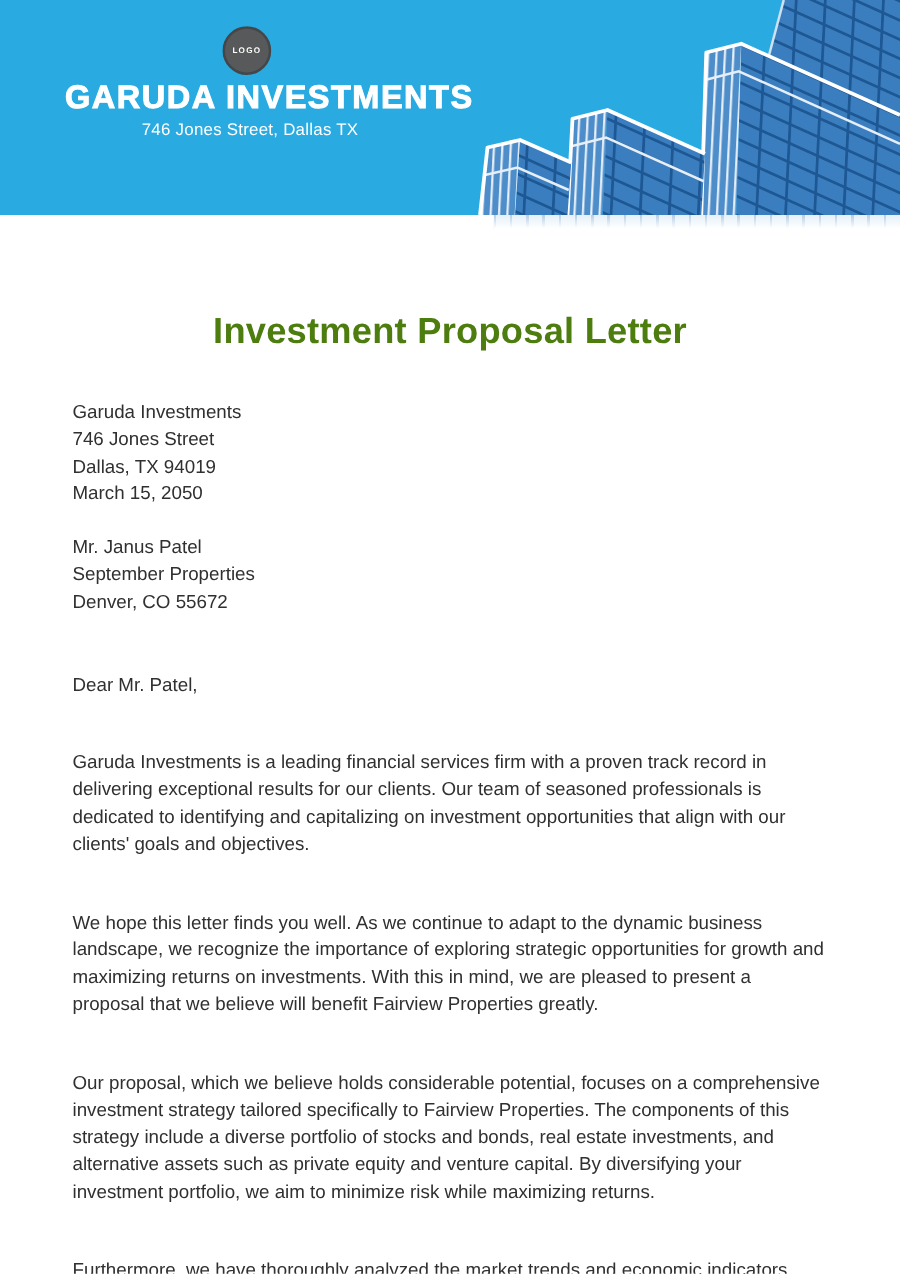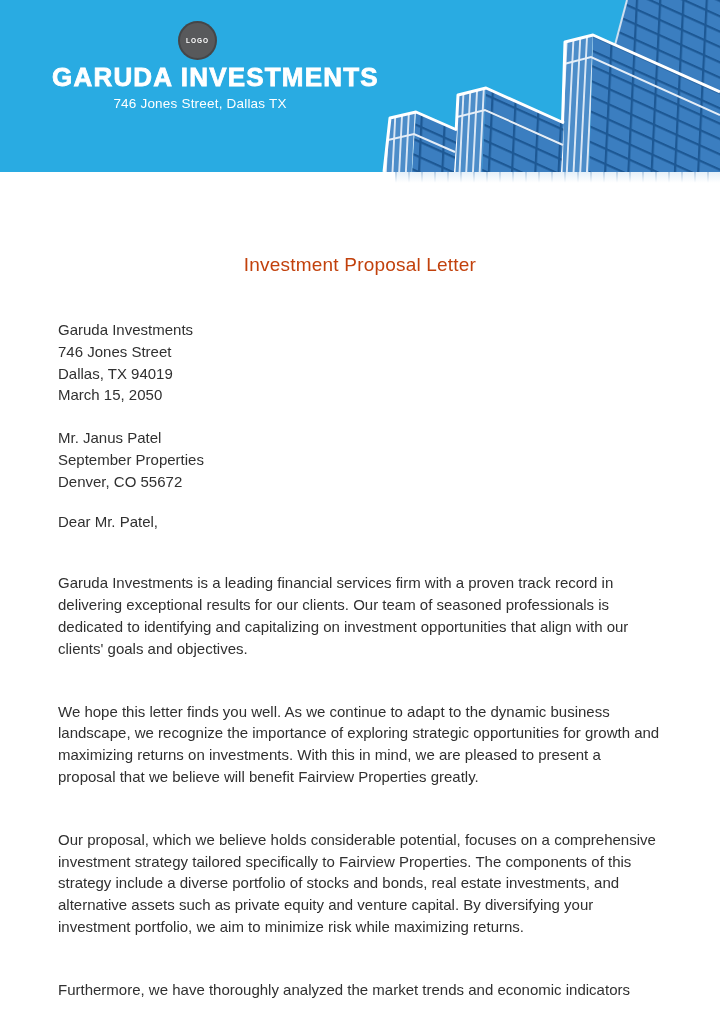--- a/index.html
+++ b/index.html
@@ -48,26 +48,26 @@
     background: linear-gradient(to bottom, rgba(255,255,255,0.30), #ffffff 90%);
   }
 
   
   .doc {
     padding: 0 58px; color: #303030;
     font-size: 15px; line-height: 21.8px;
   }
   .doc-title {
     margin: 76px 0 37px; text-align: center;
-    color: #c2410c; font-size: 19px; font-weight: 400;
+    color: #4d7c0f; font-size: 29px; font-weight: 700;
     letter-spacing: 0.2px; line-height: 34px;
   }
   .addr-block { margin: 0; }
   .sender-block    { margin-bottom: 21px; }
-  .recipient-block { margin-bottom: 18px; }
+  .recipient-block { margin-bottom: 45px; }
   .salutation { margin: 0 0 40px; }
   .para { margin: 0 0 41px; }
 </style>
 </head>
 <body>
 
 <div class="page">
 
   <header class="banner">
 

